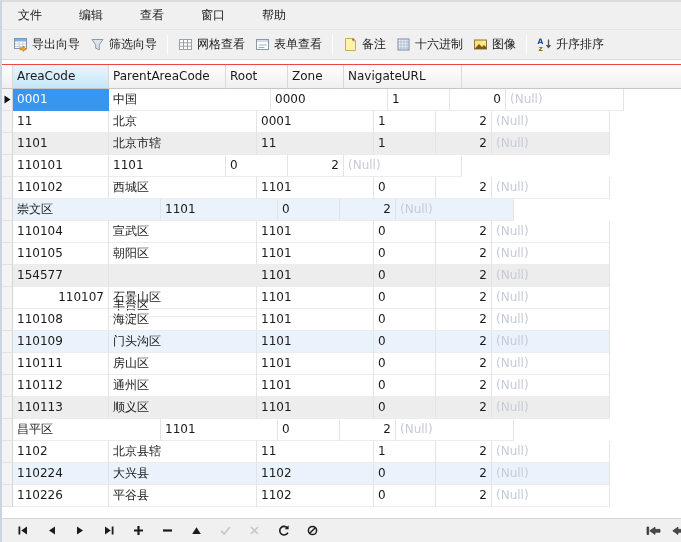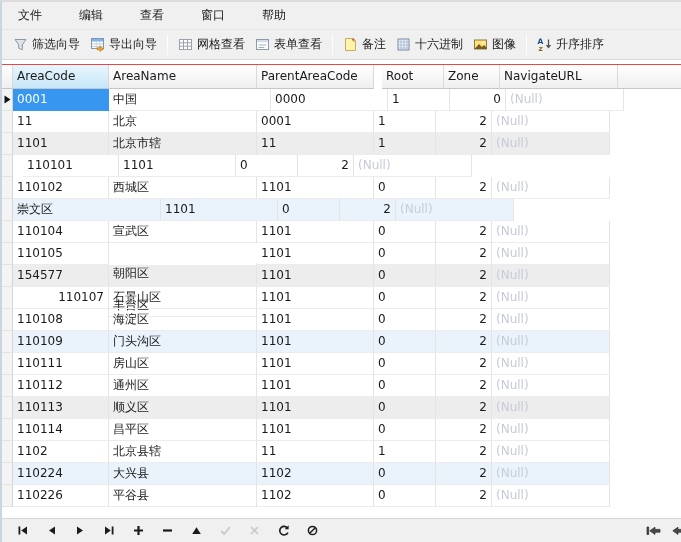--- a/index.html
+++ b/index.html
@@ -57,35 +57,35 @@
       <div class="menu-item">文件</div>
       <div class="menu-item">编辑</div>
       <div class="menu-item">查看</div>
       <div class="menu-item">窗口</div>
       <div class="menu-item">帮助</div>
     </div>
   <div class="toolbar" id="toolbar">
       <div class="tool-btn">
         <span>
           <svg width="15" height="15" viewBox="0 0 15 15">
-            <path d="M2 2.5h11L9.3 7.8v5l-3.6-1.6V7.8z" fill="#dfe3e8" stroke="#8b98a5"></path>
-          </svg>
-        </span>
-        <span>筛选向导</span>
-      </div>
-      <div class="tool-btn">
-        <span>
-          <svg width="15" height="15" viewBox="0 0 15 15">
             <rect x="1.5" y="1.5" width="12" height="10" fill="#fff" stroke="#7d97ae"></rect>
             <rect x="2" y="2" width="11" height="2.5" fill="#7fb2e5"></rect>
             <path d="M2 7h11M2 9.5h11M6.2 4.5v7M9.8 4.5v7" stroke="#c3d0db" fill="none"></path>
             <path d="M7 10.8h3v-1.6l3.4 2.8-3.4 2.4v-1.6H7z" fill="#f5a623" stroke="#b06f10" stroke-width="0.6"></path>
           </svg>
         </span>
         <span>导出向导</span>
+      </div>
+      <div class="tool-btn">
+        <span>
+          <svg width="15" height="15" viewBox="0 0 15 15">
+            <path d="M2 2.5h11L9.3 7.8v5l-3.6-1.6V7.8z" fill="#dfe3e8" stroke="#8b98a5"></path>
+          </svg>
+        </span>
+        <span>筛选向导</span>
       </div>
       <div class="tool-sep"></div>
       <div class="tool-btn">
         <span>
           <svg width="15" height="15" viewBox="0 0 15 15">
             <rect x="1.5" y="2.5" width="12" height="10" fill="#fff" stroke="#9aa3ab"></rect>
             <path d="M1.5 5.8h12M1.5 9.2h12M5.5 2.5v10M9.5 2.5v10" stroke="#9aa3ab" fill="none"></path>
           </svg>
         </span>
         <span>网格查看</span>
@@ -141,23 +141,22 @@
           </svg>
         </span>
         <span>升序排序</span>
       </div>
     </div>
   <div class="grid-wrap">
     <div class="grid" id="grid">
       <div class="grid-header" id="grid-header">
           <div class="hcell ind-h" style="width: 11px;"></div>
           <div class="hcell highlight" style="width: 96px;">AreaCode</div>
-          <div class="hcell" style="width: 148px;">AreaName</div>
           <div class="hcell" style="width: 117px;">ParentAreaCode</div>
-          <div class="hcell" style="width: 62px; margin-left: 8px;">Root</div>
+          <div class="hcell" style="width: 62px;">Root</div>
           <div class="hcell" style="width: 56px;">Zone</div>
           <div class="hcell" style="width: 118px;">NavigateURL</div>
           <div class="hcell filler"></div>
         </div>
       <div id="grid-body">
           <div class="row">
             <div class="ind">
               <span><svg width="7" height="9" viewBox="0 0 7 9">
                   <path d="M0.5 0.5 6.5 4.5 0.5 8.5z" fill="#111"></path>
                 </svg></span>
@@ -185,21 +184,21 @@
             <div class="cell" style="width: 96px;">1101</div>
             <div class="cell" style="width: 148px;">北京市辖</div>
             <div class="cell" style="width: 117px;">11</div>
             <div class="cell" style="width: 62px;">1</div>
             <div class="cell al-right" style="width: 56px;">2</div>
             <div class="cell null-val" style="width: 118px;">(Null)</div>
             <div class="row-filler"></div>
           </div>
           <div class="row">
             <div class="ind"></div>
-            <div class="cell" style="width: 96px; margin-left: 10px;">110101</div>
+            <div class="cell" style="width: 96px;">110101</div>
             <div class="cell" style="width: 117px;">1101</div>
             <div class="cell" style="width: 62px;">0</div>
             <div class="cell al-right" style="width: 56px;">2</div>
             <div class="cell null-val" style="width: 118px;">(Null)</div>
             <div class="row-filler"></div>
           </div>
           <div class="row">
             <div class="ind"></div>
             <div class="cell" style="width: 96px;">110102</div>
             <div class="cell" style="width: 148px;">西城区</div>
@@ -224,21 +223,21 @@
             <div class="cell" style="width: 148px;">宣武区</div>
             <div class="cell" style="width: 117px;">1101</div>
             <div class="cell" style="width: 62px;">0</div>
             <div class="cell al-right" style="width: 56px;">2</div>
             <div class="cell null-val" style="width: 118px;">(Null)</div>
             <div class="row-filler"></div>
           </div>
           <div class="row">
             <div class="ind"></div>
             <div class="cell" style="width: 96px;">110105</div>
-            <div class="cell" style="width: 148px; margin-top: 20px;">朝阳区</div>
+            <div class="cell" style="width: 148px;">朝阳区</div>
             <div class="cell" style="width: 117px;">1101</div>
             <div class="cell" style="width: 62px;">0</div>
             <div class="cell al-right" style="width: 56px;">2</div>
             <div class="cell null-val" style="width: 118px;">(Null)</div>
             <div class="row-filler"></div>
           </div>
           <div class="row shade-gray">
             <div class="ind"></div>
             <div class="cell" style="width: 96px;">154577</div>
             <div class="cell" style="width: 148px; margin-top: 30px;">丰台区</div>
@@ -303,21 +302,20 @@
             <div class="cell" style="width: 96px;">110113</div>
             <div class="cell" style="width: 148px;">顺义区</div>
             <div class="cell" style="width: 117px;">1101</div>
             <div class="cell" style="width: 62px;">0</div>
             <div class="cell al-right" style="width: 56px;">2</div>
             <div class="cell null-val" style="width: 118px;">(Null)</div>
             <div class="row-filler"></div>
           </div>
           <div class="row">
             <div class="ind"></div>
-            <div class="cell" style="width: 96px;">110114</div>
             <div class="cell" style="width: 148px;">昌平区</div>
             <div class="cell" style="width: 117px;">1101</div>
             <div class="cell" style="width: 62px;">0</div>
             <div class="cell al-right" style="width: 56px;">2</div>
             <div class="cell null-val" style="width: 118px;">(Null)</div>
             <div class="row-filler"></div>
           </div>
           <div class="row">
             <div class="ind"></div>
             <div class="cell" style="width: 96px;">1102</div>

